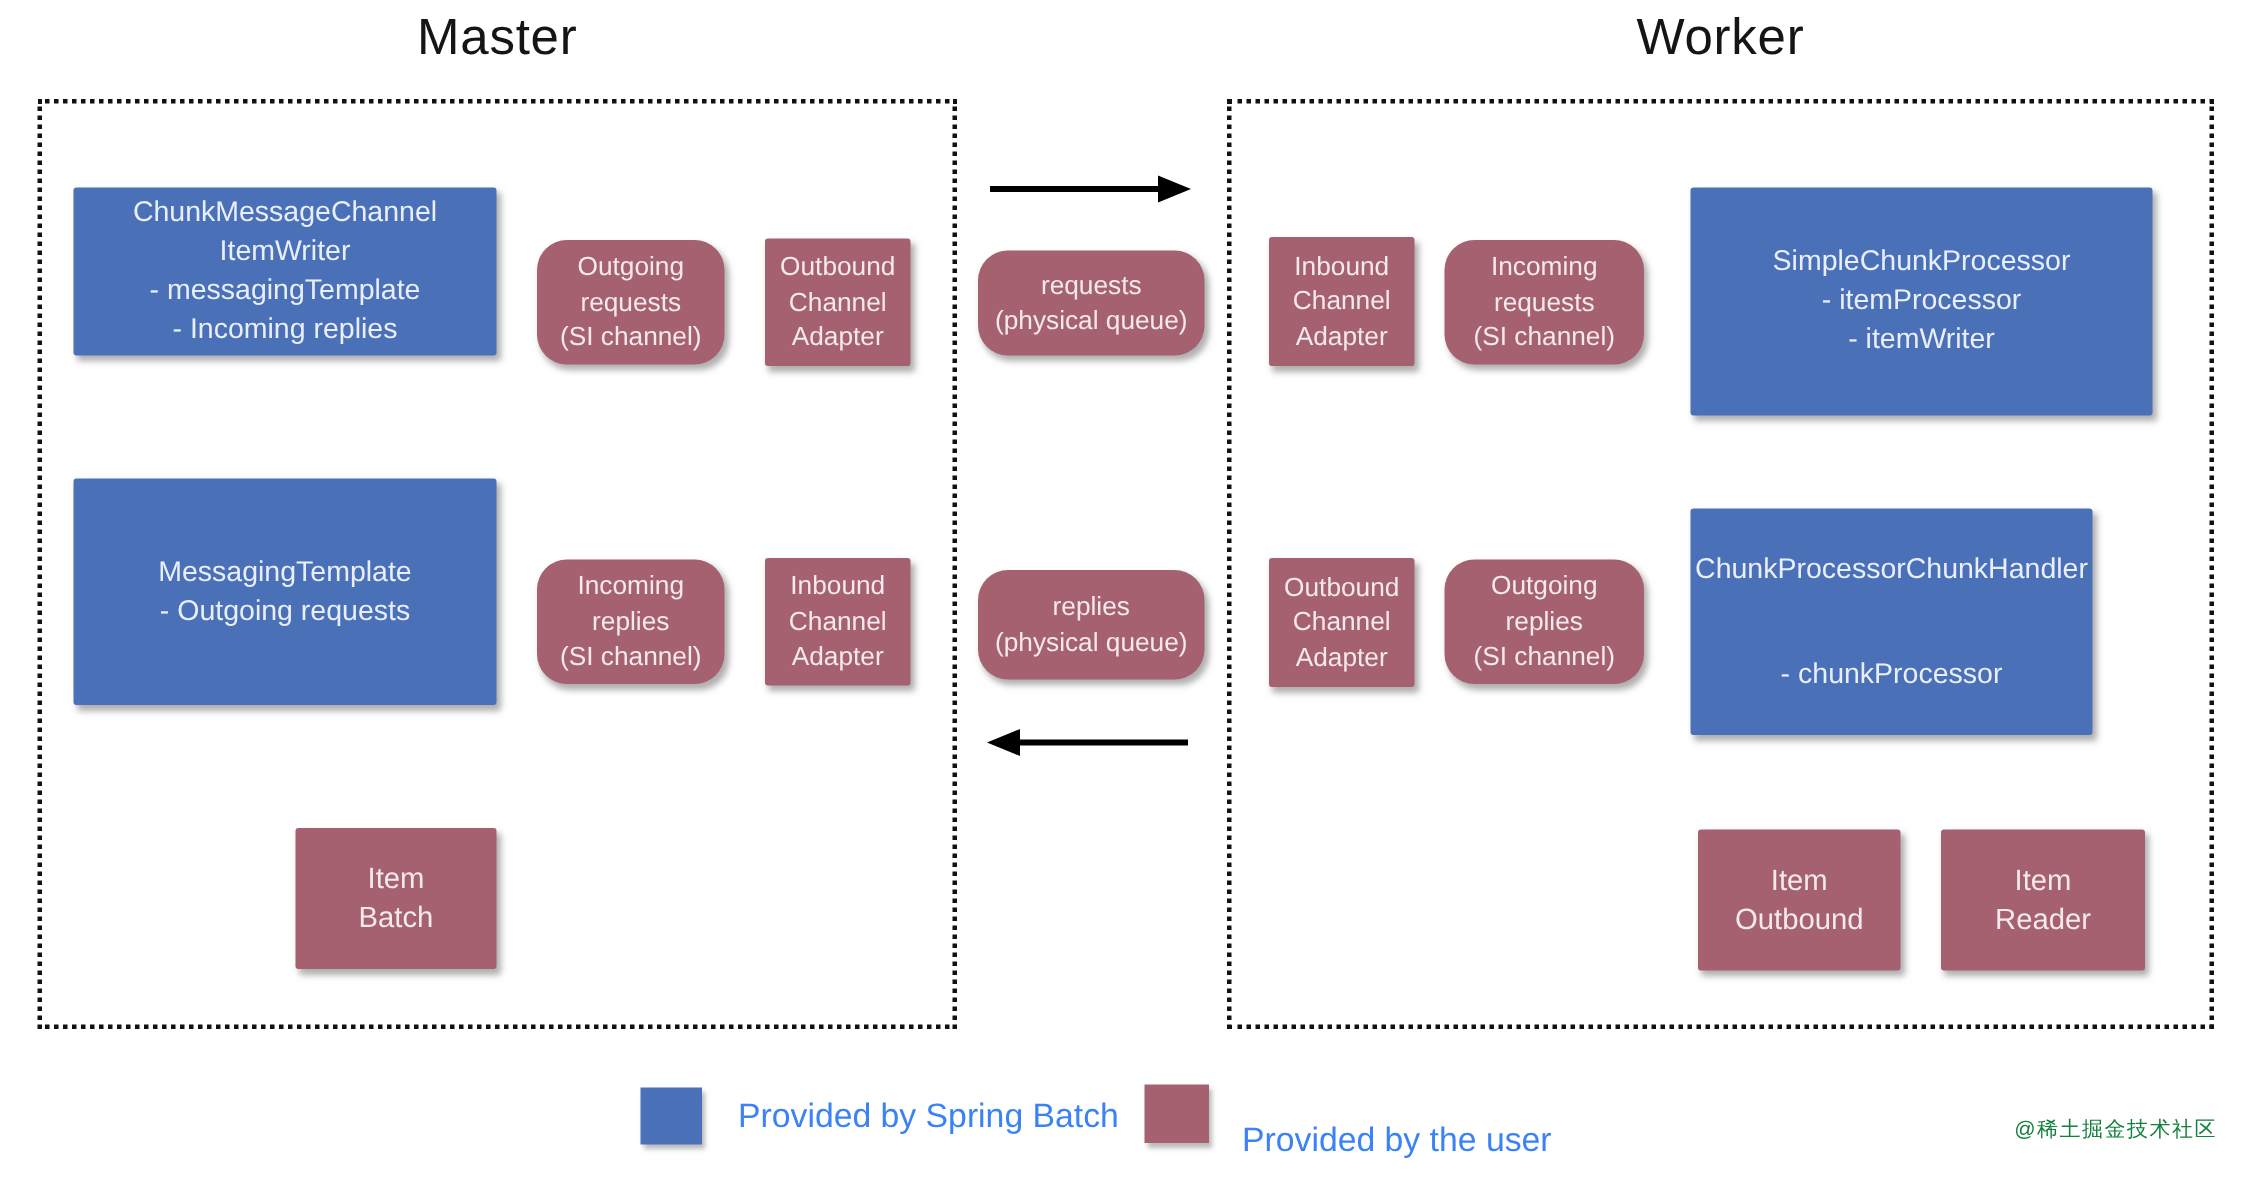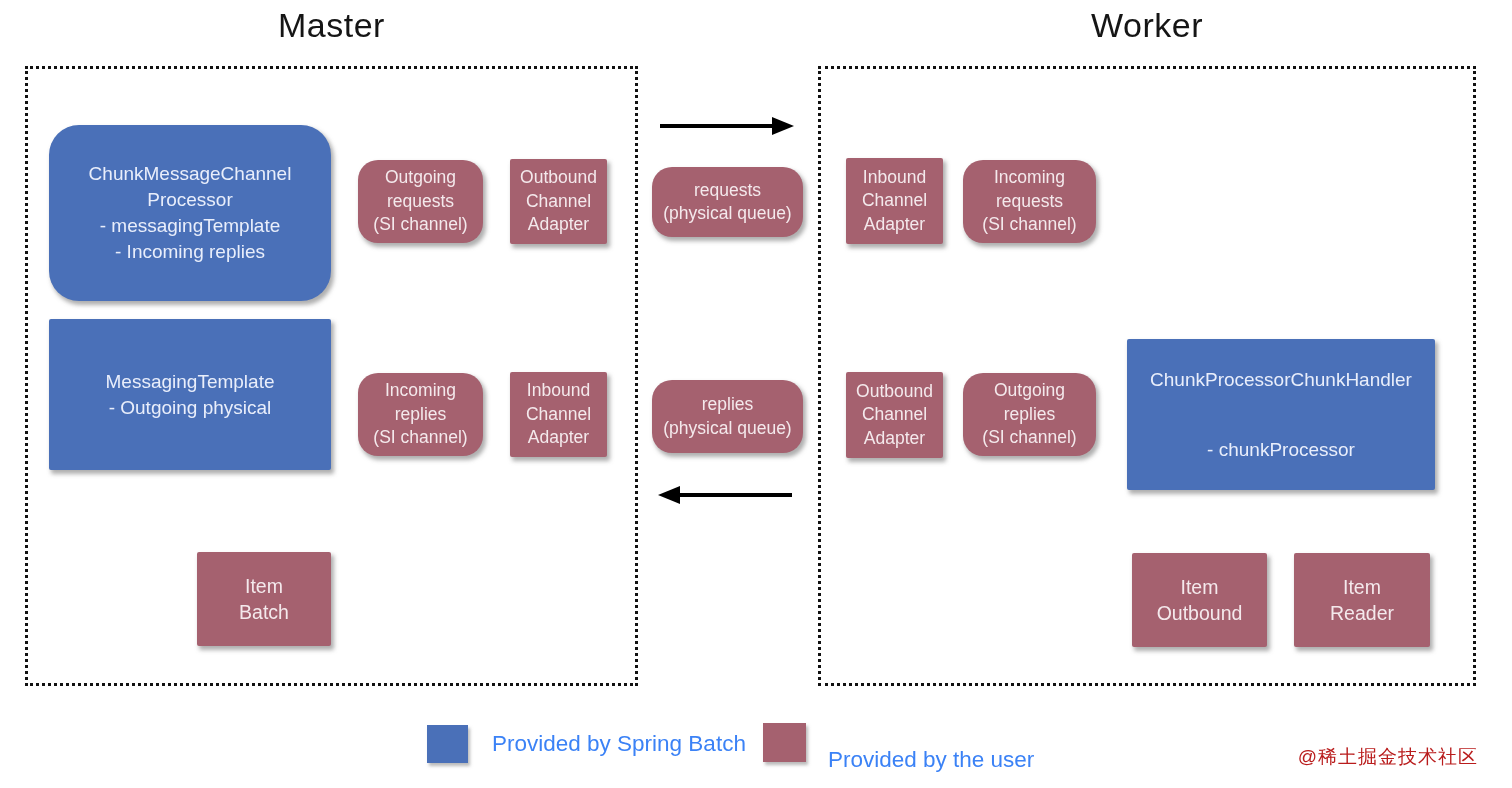--- a/index.html
+++ b/index.html
@@ -24,57 +24,57 @@
   .pill { border-radius:20px; }
   .sq   { border-radius:2px; }
   .arrow { position:absolute; }
   .legend { position:absolute; top:710px; left:0; width:1512px; height:60px; }
   .swatch { position:absolute; box-shadow:2px 3px 3px rgba(120,120,120,0.5); }
   .legend-label {
     position:absolute; font-size:22.5px; color:#3b82f6; line-height:60px;
     white-space:nowrap;
   }
   .watermark {
-    position:absolute; right:34px; top:744px; font-size:19px;
-    color:#b91c1c; letter-spacing:1px;
+    position:absolute; right:34px; top:744px; font-size:14px;
+    color:#15803d; letter-spacing:1px;
   }
 </style>
 </head>
 <body>
 
 <div class="canvas">
 
   <div class="sec-title" style="left:818px; width:658px;">Worker</div>
   <div class="sec-title" style="left:25px; width:613px;">Master</div>
 
   <div class="region" style="left:25px; top:66px; width:607px; height:614px;"></div>
   <div class="region" style="left:818px; top:66px; width:652px; height:614px;"></div>
 
-  <div class="box blue sq" style="left:49px; top:125px; width:282px; height:176px;border-radius:30px;">
+  <div class="box blue sq" style="left:49px; top:125px; width:282px; height:112px;">
     <span class="ln">ChunkMessageChannel</span>
-    <span class="ln">Processor</span>
+    <span class="ln">ItemWriter</span>
     <span class="ln">- messagingTemplate</span>
     <span class="ln">- Incoming replies</span>
   </div>
 
   <div class="box red pill" style="left:358px; top:160px; width:125px; height:83px;">
     <span class="ln">Outgoing</span>
     <span class="ln">requests</span>
     <span class="ln">(SI channel)</span>
   </div>
 
   <div class="box red sq" style="left:510px; top:159px; width:97px; height:85px;">
     <span class="ln">Outbound</span>
     <span class="ln">Channel</span>
     <span class="ln">Adapter</span>
   </div>
 
   <div class="box blue sq" style="left:49px; top:319px; width:282px; height:151px;">
     <span class="ln">MessagingTemplate</span>
-    <span class="ln">- Outgoing physical</span>
+    <span class="ln">- Outgoing requests</span>
   </div>
 
   <div class="box red pill" style="left:358px; top:373px; width:125px; height:83px;">
     <span class="ln">Incoming</span>
     <span class="ln">replies</span>
     <span class="ln">(SI channel)</span>
   </div>
 
   <div class="box red sq" style="left:510px; top:372px; width:97px; height:85px;">
     <span class="ln">Inbound</span>
@@ -113,34 +113,39 @@
     <span class="ln">Channel</span>
     <span class="ln">Adapter</span>
   </div>
 
   <div class="box red pill" style="left:963px; top:160px; width:133px; height:83px;">
     <span class="ln">Incoming</span>
     <span class="ln">requests</span>
     <span class="ln">(SI channel)</span>
   </div>
 
+  <div class="box blue sq" style="left:1127px; top:125px; width:308px; height:152px;">
+    <span class="ln">SimpleChunkProcessor</span>
+    <span class="ln">- itemProcessor</span>
+    <span class="ln">- itemWriter</span>
+  </div>
 
   <div class="box red sq" style="left:846px; top:372px; width:97px; height:86px;">
     <span class="ln">Outbound</span>
     <span class="ln">Channel</span>
     <span class="ln">Adapter</span>
   </div>
 
   <div class="box red pill" style="left:963px; top:373px; width:133px; height:83px;">
     <span class="ln">Outgoing</span>
     <span class="ln">replies</span>
     <span class="ln">(SI channel)</span>
   </div>
 
-  <div class="box blue sq" style="left:1127px; top:339px; width:308px; height:151px;gap:44px;">
+  <div class="box blue sq" style="left:1127px; top:339px; width:268px; height:151px;gap:44px;">
     <span class="ln">ChunkProcessorChunkHandler</span>
     <span class="ln">- chunkProcessor</span>
   </div>
 
   <div class="box red sq big" style="left:1132px; top:553px; width:135px; height:94px;">
     <span class="ln">Item</span>
     <span class="ln">Outbound</span>
   </div>
 
   <div class="box red sq big" style="left:1294px; top:553px; width:136px; height:94px;">

